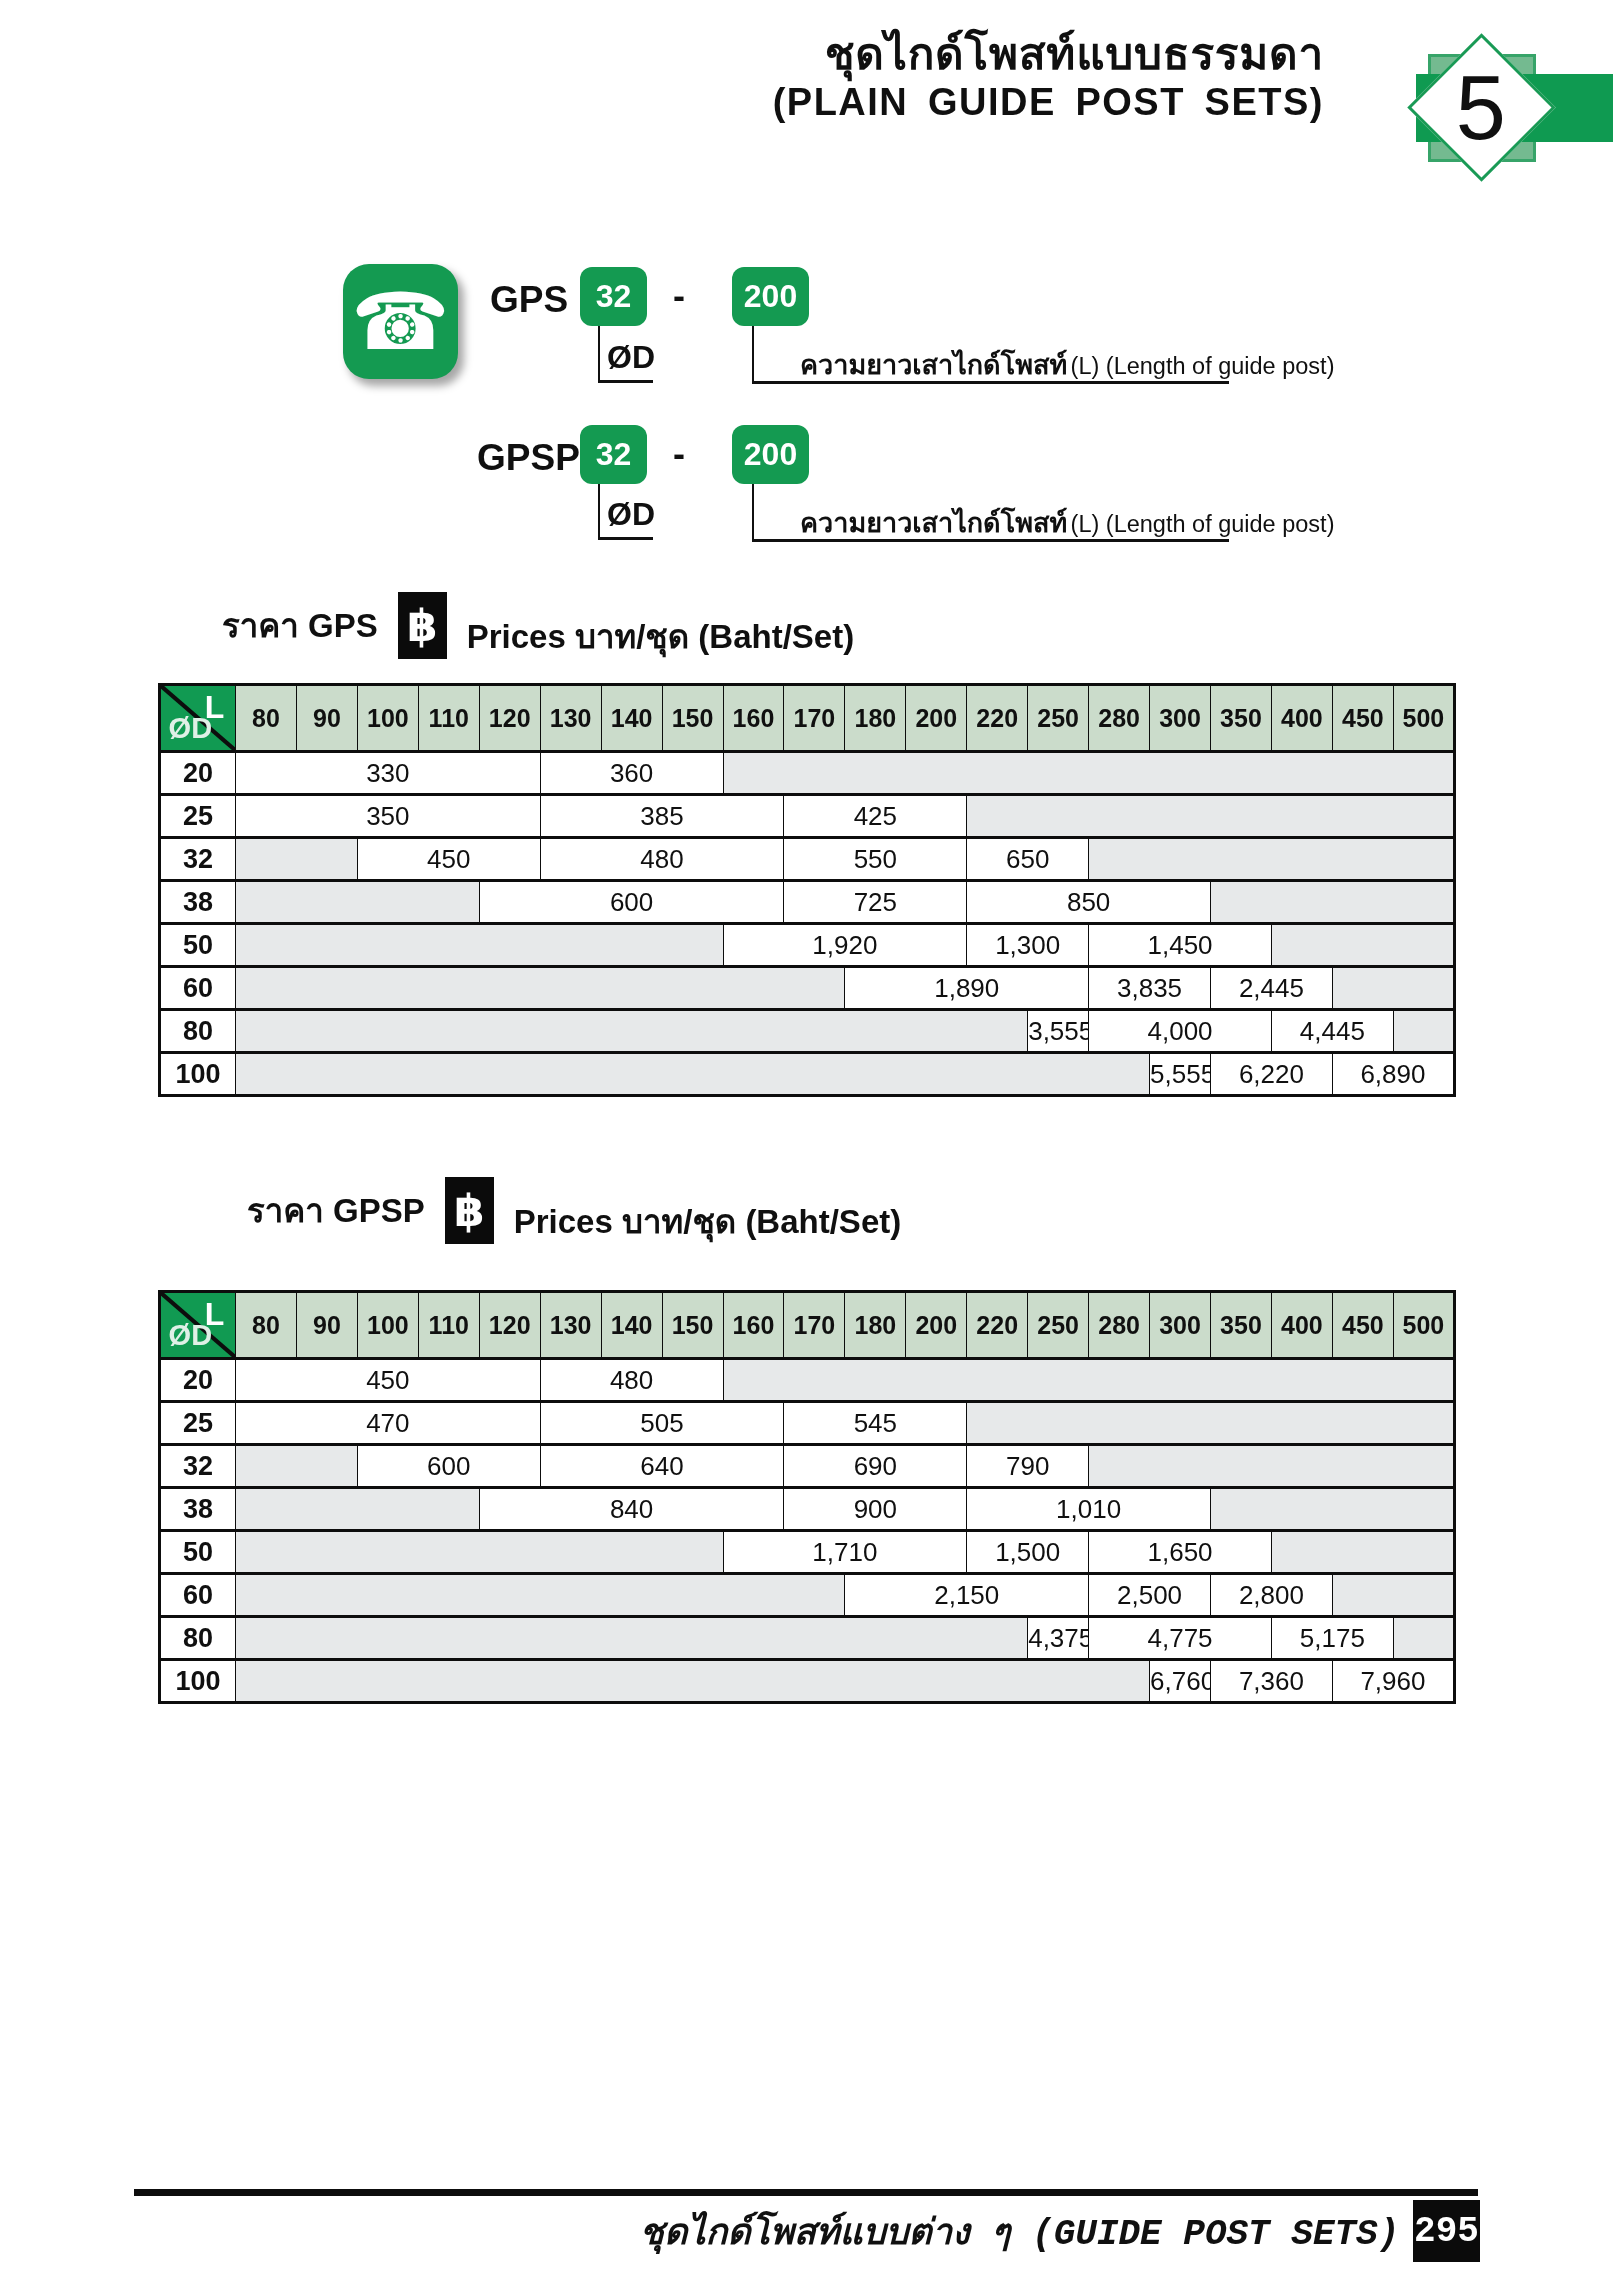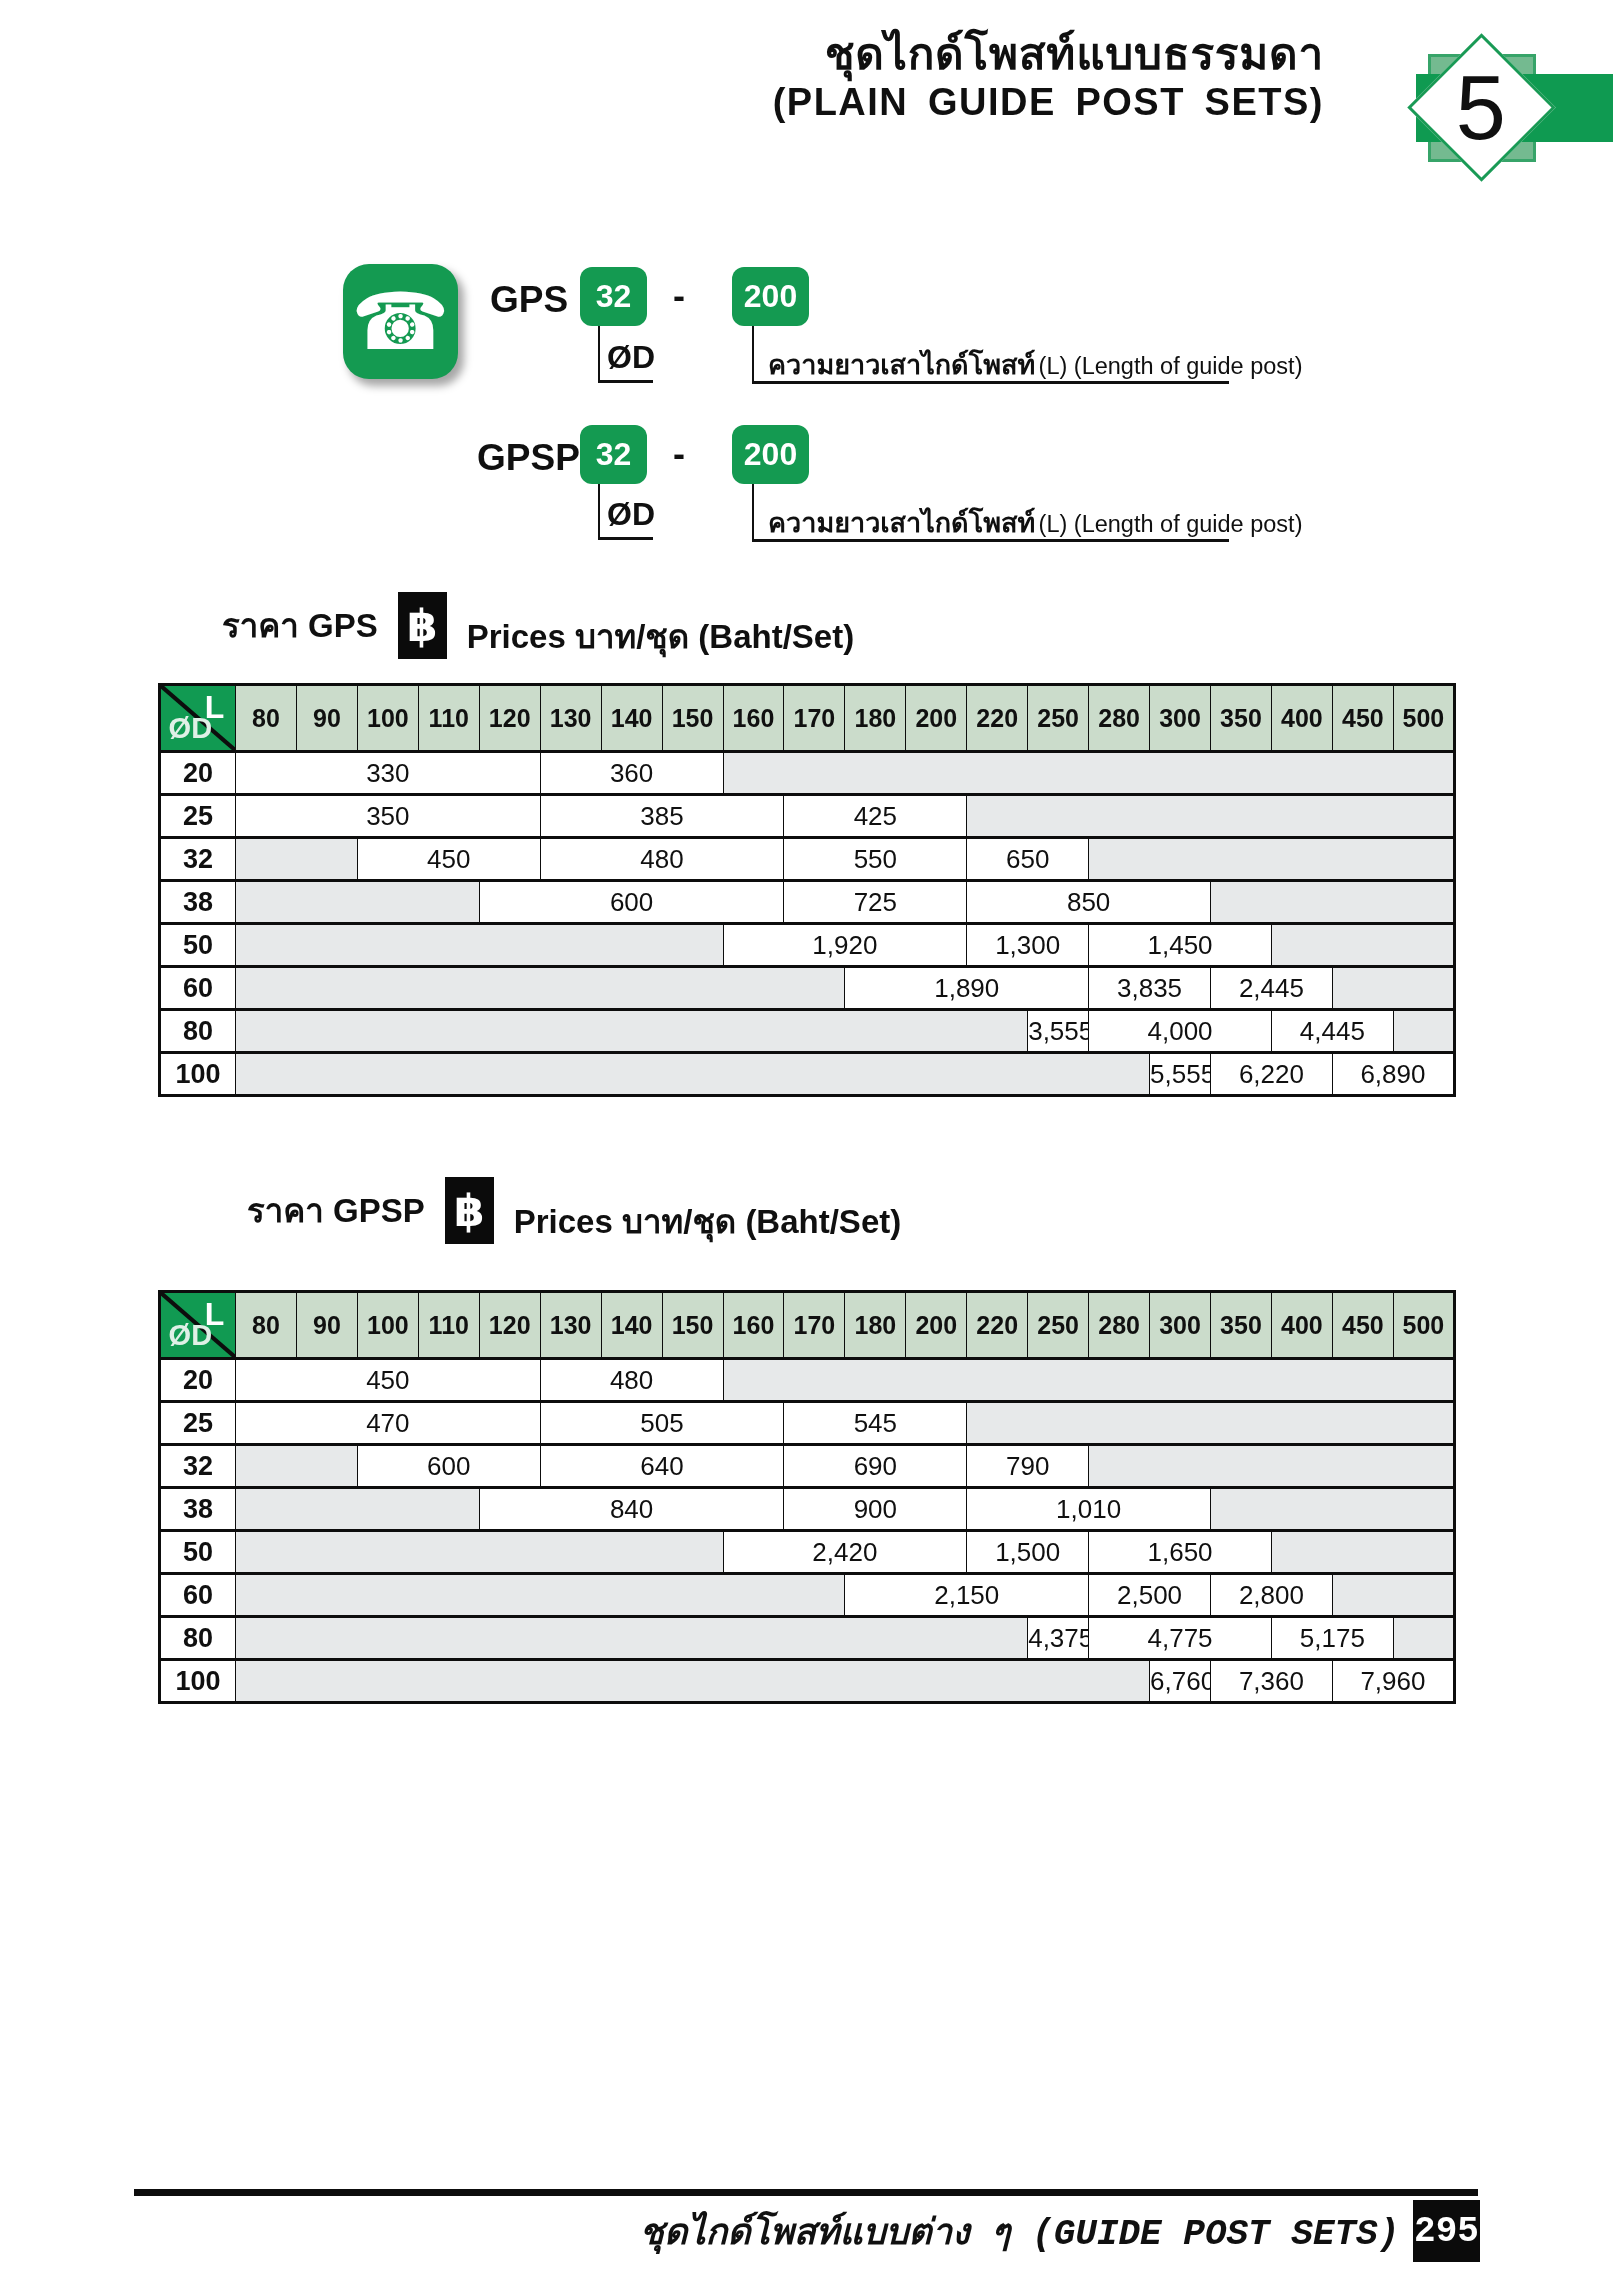--- a/index.html
+++ b/index.html
@@ -32,21 +32,21 @@
   .phone-glyph { color:#ffffff; font-size:79px; line-height:1; }
   .code-label { position:absolute; font-size:37px; font-weight:bold; }
   .green-box {
     position:absolute; background:#149a51; border-radius:12px; color:#ffffff;
     font-size:32px; font-weight:bold; display:flex; align-items:center; justify-content:center;
   }
   .dash { position:absolute; font-size:36px; font-weight:bold; }
   .conn-v { position:absolute; width:2.3px; background:#101010; }
   .conn-h { position:absolute; height:3px; background:#101010; }
   .od-label { position:absolute; font-size:32px; font-weight:bold; }
-  .len-label { position:absolute; white-space:nowrap; }
+  .len-label { position:absolute; white-space:nowrap;margin-left:32px; }
   .len-thai { font-size:27px; font-weight:bold; }
   .len-en { font-size:23.5px; font-weight:400; }
   
   .price-heading { position:absolute; display:flex; align-items:center; gap:20px; height:67px; }
   .ph-thai { font-size:33px; font-weight:bold; white-space:nowrap; }
   .baht-box {
     width:49px; height:67px; background:#0b0b0b; color:#ffffff; font-size:44px; font-weight:bold;
     display:flex; align-items:center; justify-content:center;
   }
   .ph-rest { font-size:33px; font-weight:bold; white-space:nowrap;margin-top:21px; }
@@ -342,21 +342,21 @@
             <th class="rowh">38</th>
             <td colspan="4" class="empty"></td>
             <td colspan="5" class="val">840</td>
             <td colspan="3" class="val">900</td>
             <td colspan="4" class="val">1,010</td>
             <td colspan="4" class="empty"></td>
           </tr>
           <tr>
             <th class="rowh">50</th>
             <td colspan="8" class="empty"></td>
-            <td colspan="4" class="val">2,420</td>
+            <td colspan="4" class="val">1,710</td>
             <td colspan="2" class="val">1,500</td>
             <td colspan="3" class="val">1,650</td>
             <td colspan="3" class="empty"></td>
           </tr>
           <tr>
             <th class="rowh">60</th>
             <td colspan="10" class="empty"></td>
             <td colspan="4" class="val">2,150</td>
             <td colspan="2" class="val">2,500</td>
             <td colspan="2" class="val">2,800</td>

